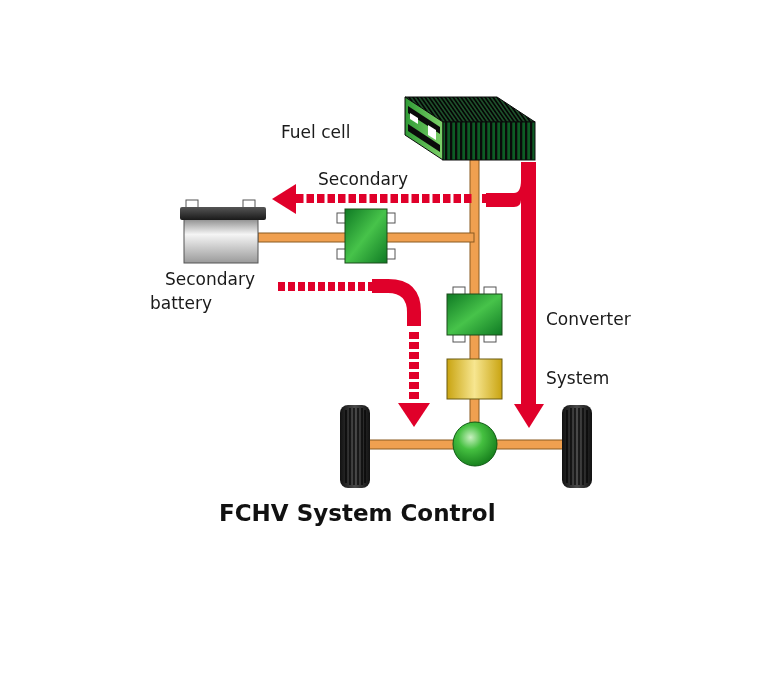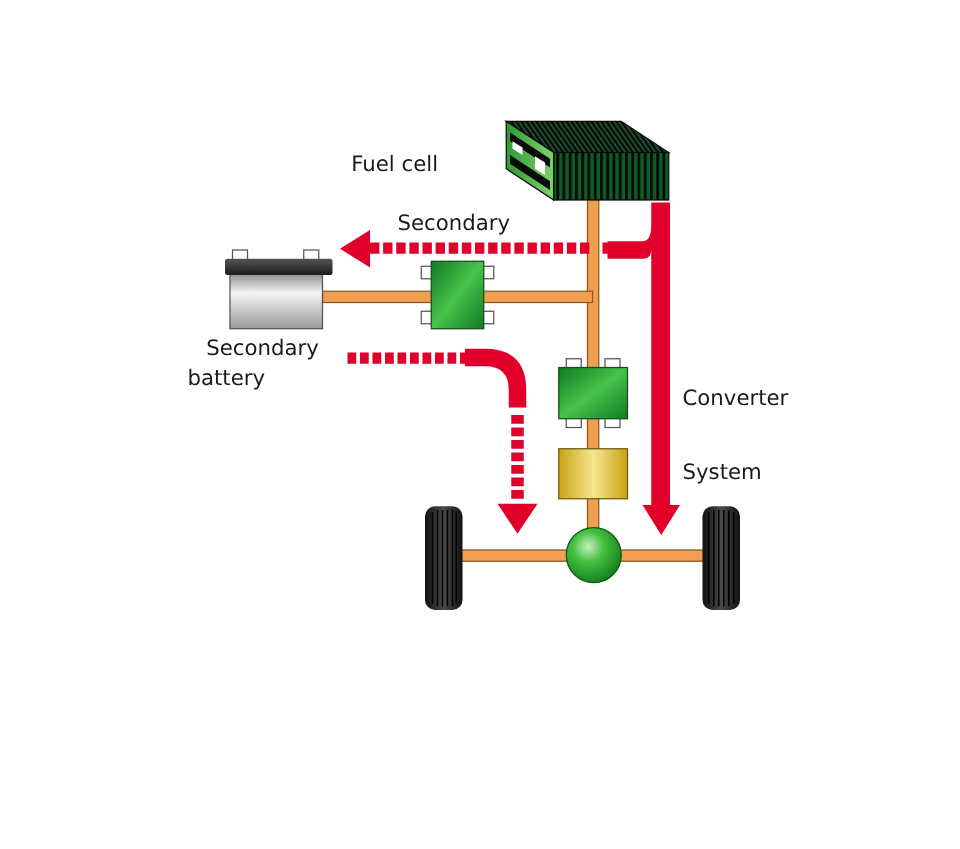--- a/index.html
+++ b/index.html
@@ -188,13 +188,14 @@
     </g>
   </svg>
 
   
   <div class="label" style="left:281px; top:122px;">Fuel cell</div>
   <div class="label" style="left:318px; top:169px;">Secondary</div>
   <div class="label" style="left:150px; top:269px;margin-left:15px;">Secondary</div>
   <div class="label" style="left:150px; top:293px;">battery</div>
   <div class="label" style="left:546px; top:309px;">Converter</div>
   <div class="label" style="left:546px; top:368px;">System</div>
+  <div class="title" style="left:219px; top:500px;">FCHV System Control</div>
 </div>
 
 </body></html>

